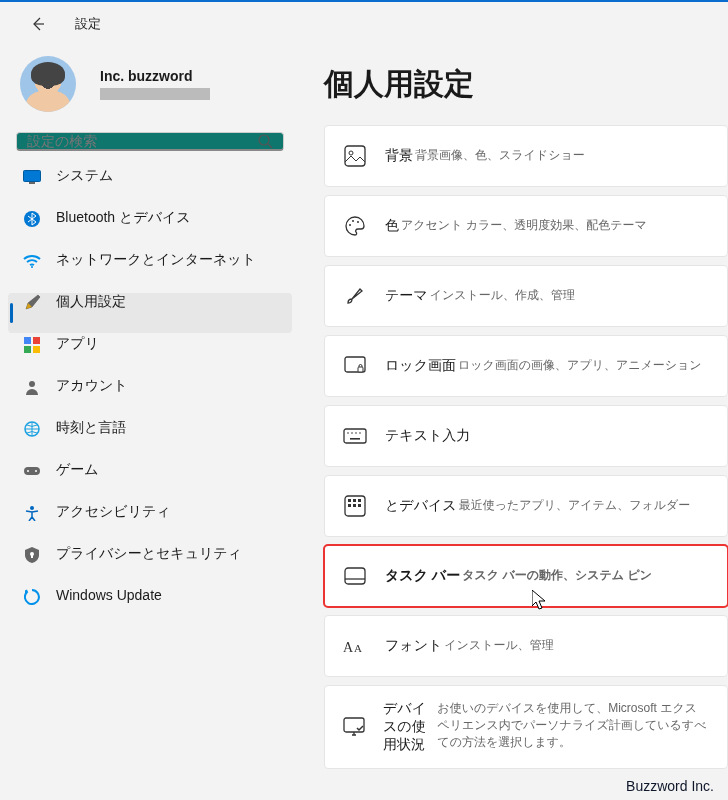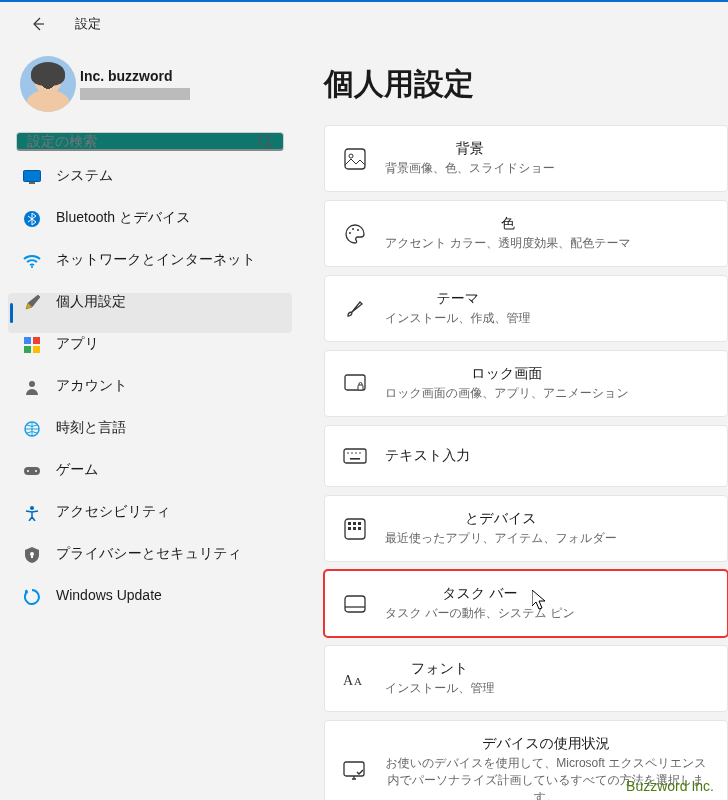--- a/index.html
+++ b/index.html
@@ -30,21 +30,21 @@
   .sidebar {
     width: 300px;
     padding: 0 8px 8px 8px;
     display: flex;
     flex-direction: column;
     gap: 4px;
   }
   .user-row {
     display: flex;
     align-items: center;
-    gap: 4px;
+    gap: 24px;
     padding: 8px 12px;
   }
   .avatar {
     width: 56px; height: 56px;
     border-radius: 50%;
     background: radial-gradient(circle at 50% 45%, #444 0 18%, #f0c9a4 18% 32%, transparent 32%),
                 linear-gradient(#9fc5e8,#9fc5e8);
     position: relative;
     overflow:hidden;
   }
@@ -89,29 +89,29 @@
   }
   .main h1{ font-size:30px;font-weight:600;margin:8px 0 20px 0;}
   .cards{display:flex;flex-direction:column;gap:8px;}
   .card{
     background:#fff;border:1px solid #e5e5e5;border-radius:4px;
     display:flex;align-items:center;gap:18px;
     padding:14px 18px;cursor:pointer;
     min-height:62px;
   }
   .card-icon{width:24px;height:24px;display:flex;align-items:center;justify-content:center;color:#333;}
-  .card-texts{display:flex;flex-direction:column;gap:2px;text-align:center;}
+  .card-texts{display:flex;gap:2px;}
   .card-title{font-size:14px;}
   .card-sub{font-size:12px;color:#666;}
-  .highlight{ outline:2px solid #e33; outline-offset:-1px;}
+  .highlight{ outline:2px solid #e33; outline-offset:-1px;font-weight:bold;}
   .cursor{
     position:absolute; left:532px; top:590px; width:16px;height:22px;pointer-events:none;
   }
   .footer-brand{
-    position:absolute;right:14px;bottom:6px;font-size:14px;color:#4d7c0f;
+    position:absolute;right:14px;bottom:6px;font-size:14px;color:#0f172a;
   }
   .topborder{position:absolute;top:0;left:0;right:0;height:2px;background:#0a6cce;}
   svg{display:block;}
 </style>
 </head>
 <body>
 
 <div class="topborder"></div>
 
 <div class="topbar">

